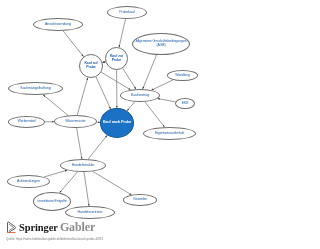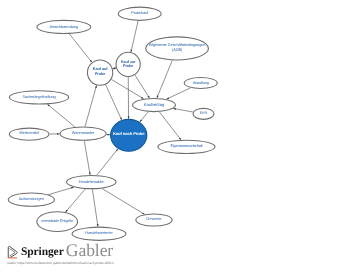--- a/index.html
+++ b/index.html
@@ -51,21 +51,21 @@
     display:flex;align-items:center;gap:2px;
   }
   #brand .logo{width:11px;height:13px;display:block;}
   #brand .sp{
     font-family:"Liberation Serif", serif;
     font-size:10.5px;font-weight:bold;color:#1a1a1a;
     letter-spacing:-0.1px;
   }
   #brand .ga{
     font-family:"Liberation Serif", serif;
-    font-size:16px;color:#8d8d8d;letter-spacing:-0.1px;
+    font-size:12px;color:#8d8d8d;letter-spacing:-0.1px;font-weight:bold;
   }
   #source{
     position:absolute;left:6px;top:21px;width:190px;
     font-size:2.9px;color:#7c7c7c;
     white-space:nowrap;overflow:hidden;
   }
 </style>
 </head>
 <body>
 

